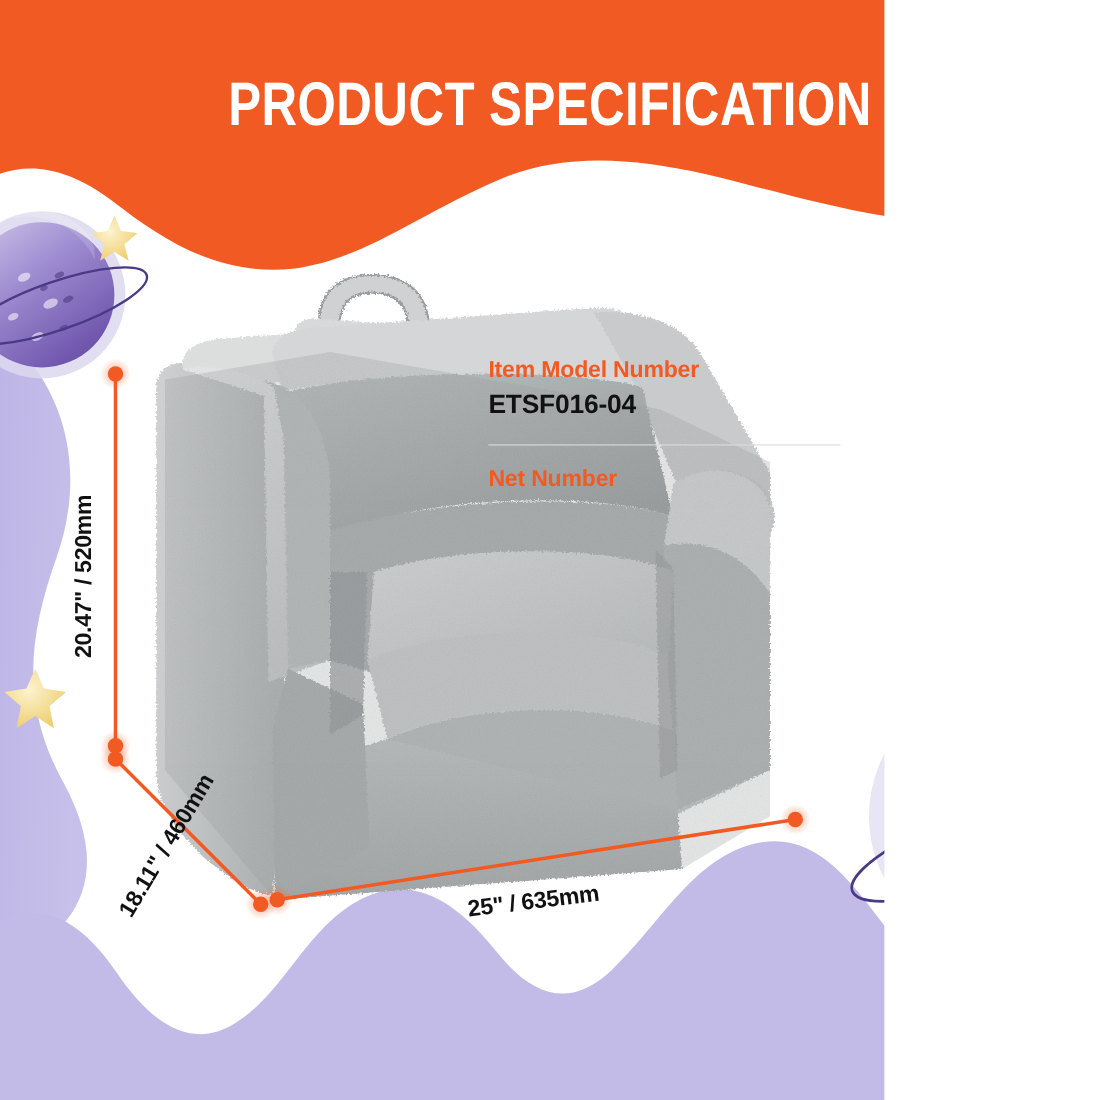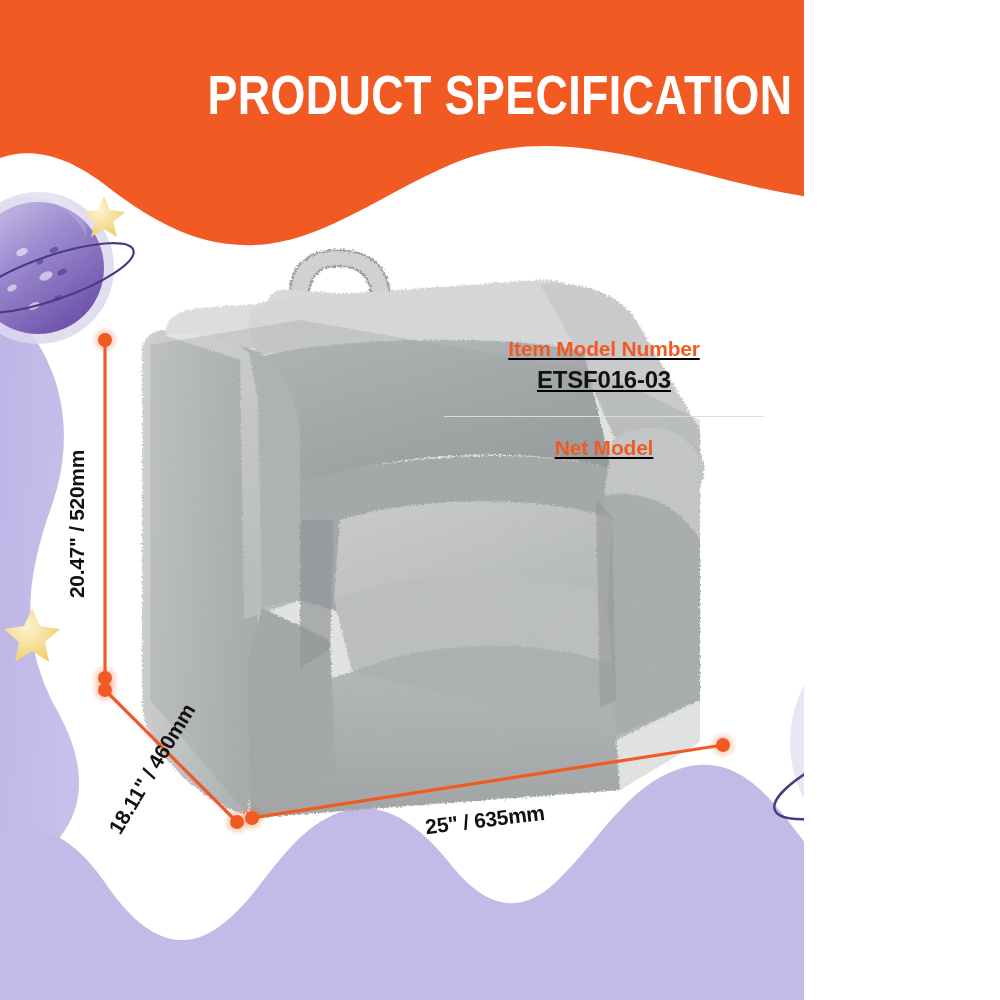--- a/index.html
+++ b/index.html
@@ -31,25 +31,24 @@
     transform:scaleX(0.80);
     transform-origin:50% 50%;
     white-space:nowrap;
     z-index:40;
   }
 
   
   .spec-panel{
     position:absolute;
     right:40px;
-    top:334px;
+    top:322px;
     width:320px;
-    text-align:center;
+    text-align:left;
     z-index:38;
-    text-decoration:underline;
   }
   .spec-row{padding-bottom:6px;}
   .spec-label{
     color:#f15a22;
     font-size:21px;
     font-weight:bold;
     line-height:30px;
     letter-spacing:-0.2px;
   }
   .spec-value{
@@ -360,25 +359,25 @@
       <circle cx="723" cy="745" r="14" fill="url(#dotGlow2)"></circle>
       <circle cx="723" cy="745" r="7" fill="#f15a22"></circle>
     </g>
   </svg>
 
   <div class="title">PRODUCT SPECIFICATION</div>
 
   <div class="spec-panel">
     <div class="spec-row">
       <div class="spec-label">Item Model Number</div>
-      <div class="spec-value">ETSF016-03</div>
+      <div class="spec-value">ETSF016-04</div>
     </div>
     <div class="spec-divider"></div>
     <div class="spec-row">
-      <div class="spec-label">Net Model</div>
+      <div class="spec-label">Net Number</div>
     </div>
   </div>
 
   <div class="dim" id="dim-height">20.47" / 520mm</div>
   <div class="dim" id="dim-depth">18.11" / 460mm</div>
   <div class="dim" id="dim-width">25" / 635mm</div>
 
 </div>
 
 </body></html>

